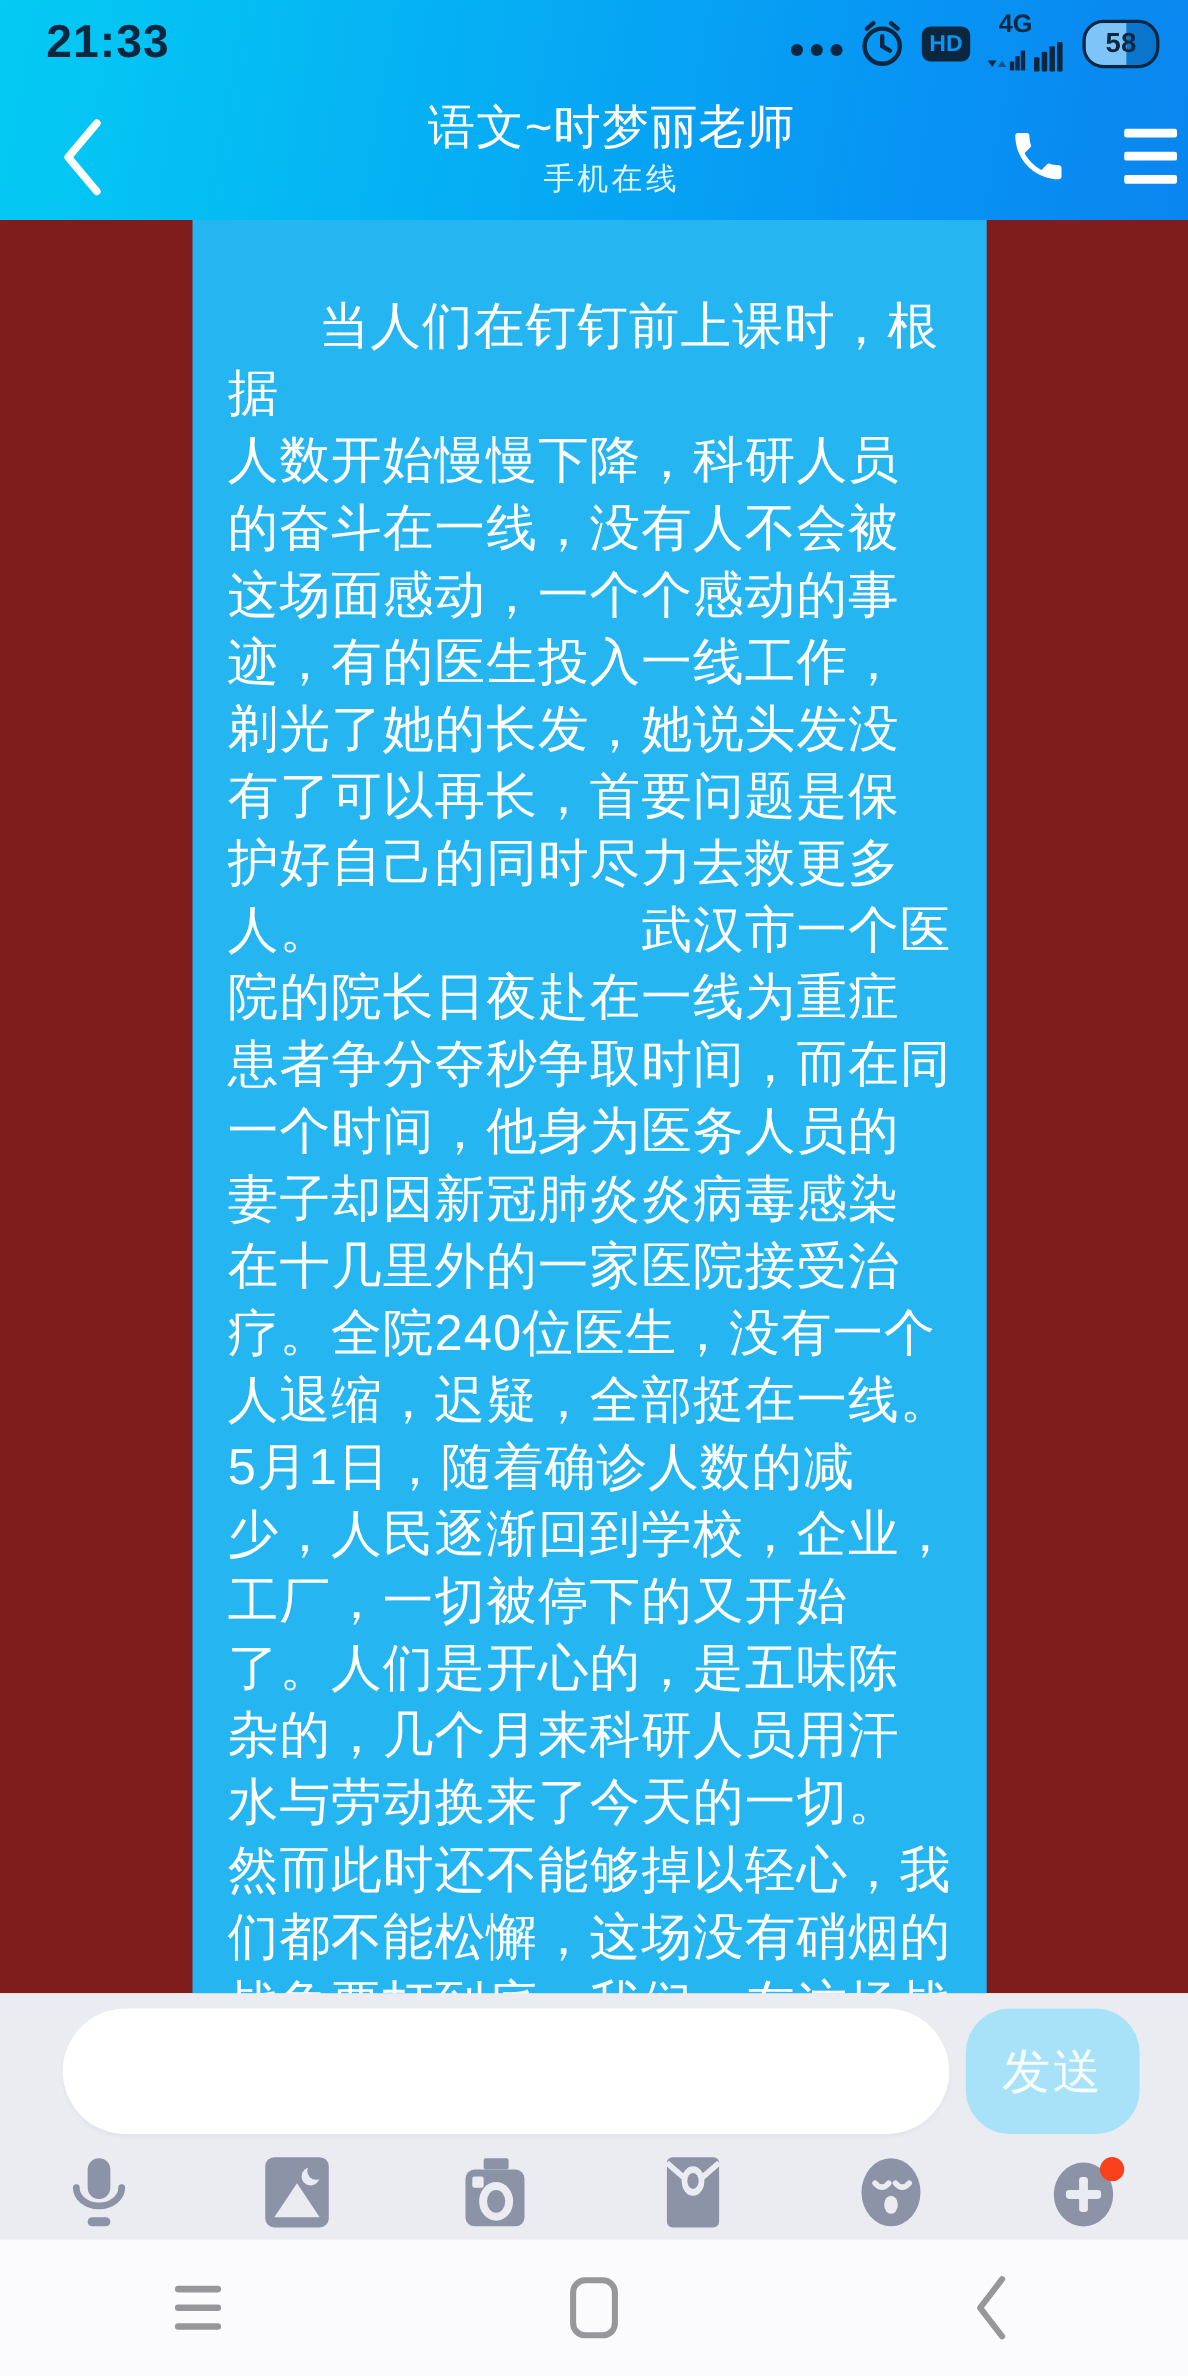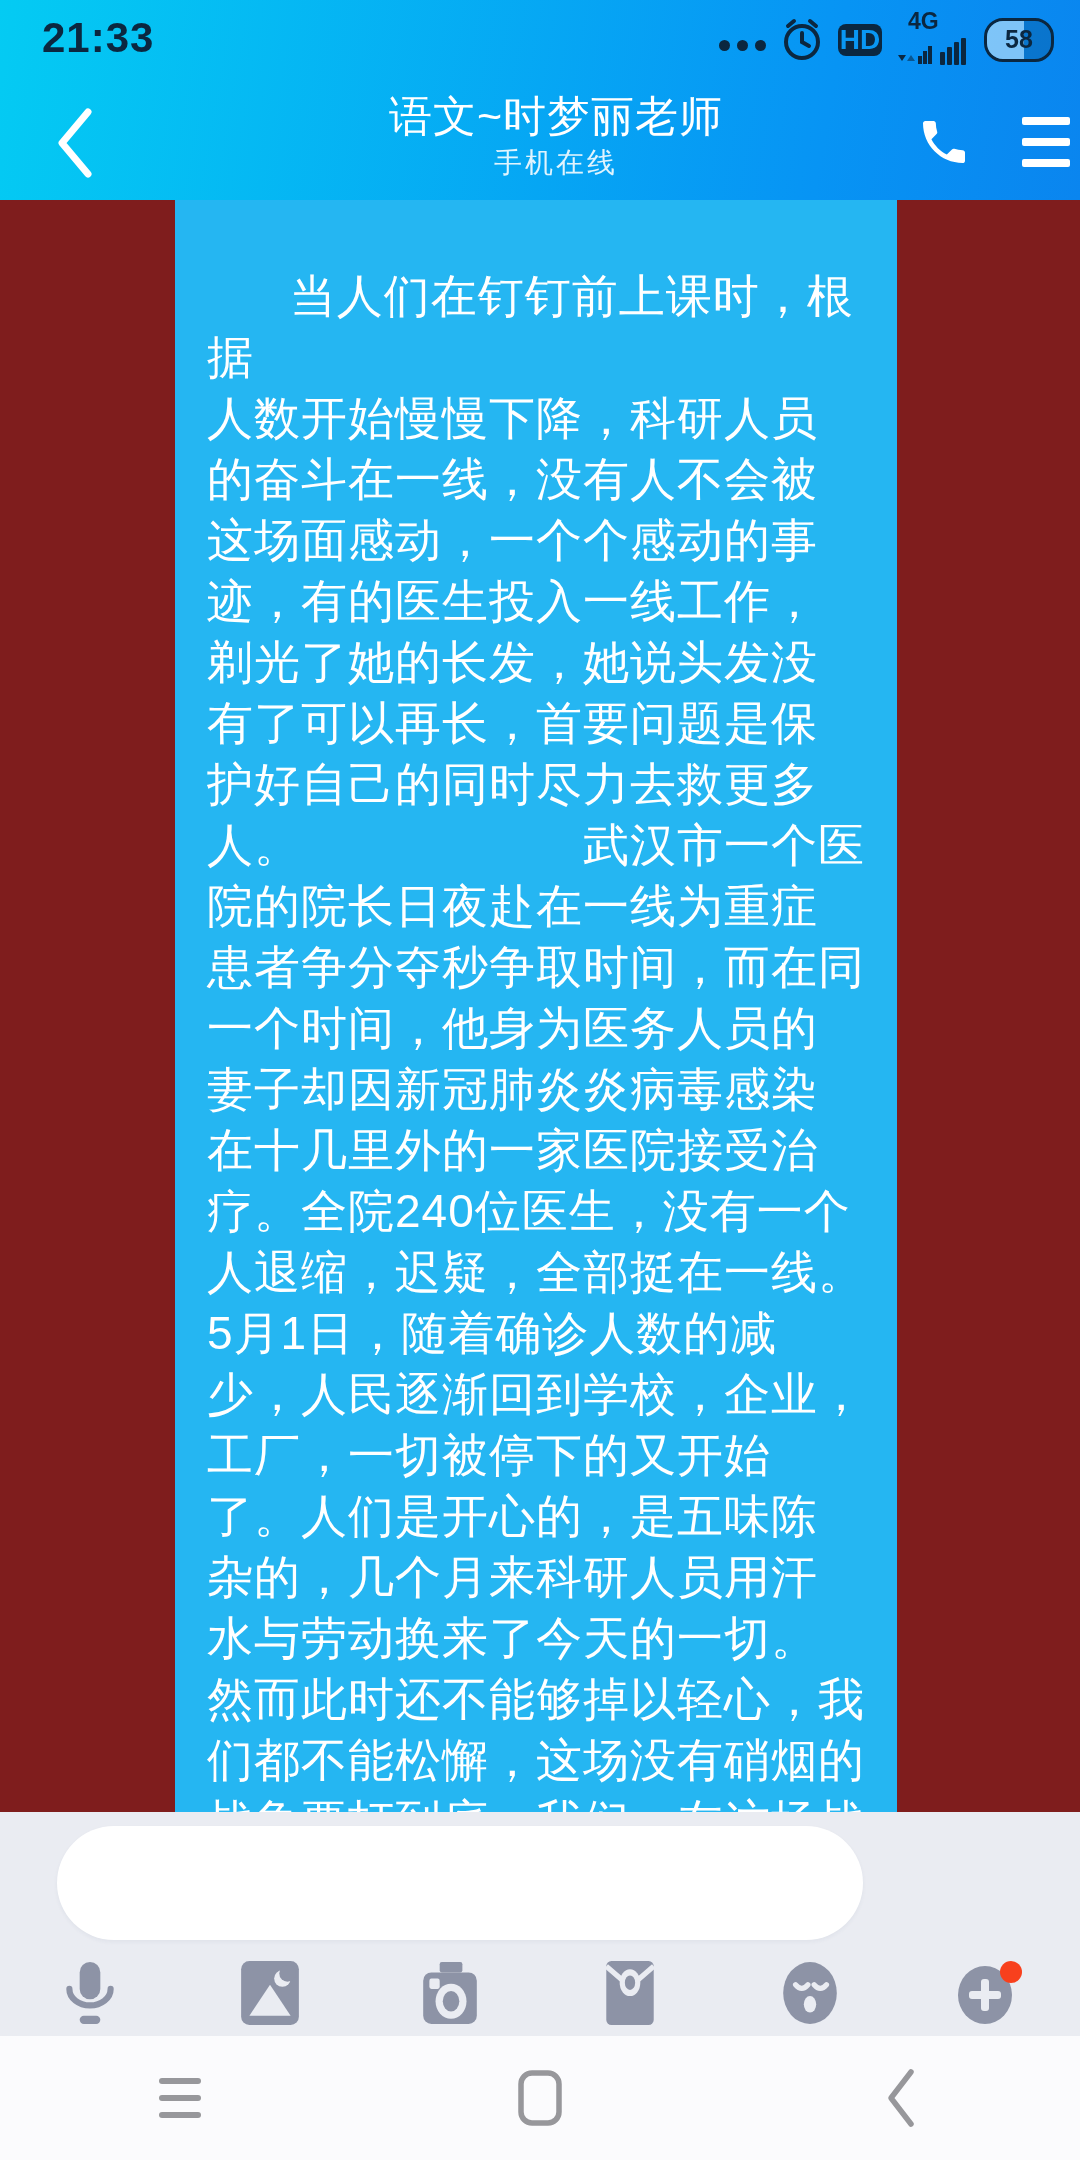--- a/index.html
+++ b/index.html
@@ -12,21 +12,21 @@
   .appbar{
     position:absolute;left:0;top:0;width:1080px;height:200px;
     background:linear-gradient(100deg,#04CBF3 0%,#0794F4 76%,#0A85EF 100%);
   }
   .statusbar{position:absolute;left:0;top:0;width:1080px;height:80px;color:#0B2740;}
   .st-time{position:absolute;left:42px;top:14px;font-size:42px;font-weight:600;letter-spacing:1px;}
   .st-right{position:absolute;right:26px;top:0;height:80px;display:flex;align-items:center;gap:14px;}
   .dots{display:flex;gap:7px;margin-top:10px;}
   .dots i{width:11px;height:11px;border-radius:50%;background:#0B2740;}
   .hd-badge{width:44px;height:32px;background:#0B2740;border-radius:8px;color:#0997F3;
-    font-size:28px;font-weight:700;display:flex;align-items:center;justify-content:center;letter-spacing:0;}
+    font-size:21px;font-weight:700;display:flex;align-items:center;justify-content:center;letter-spacing:0;}
   .sigwrap{position:relative;width:74px;height:60px;}
   .sig-4g{position:absolute;left:12px;top:-2px;font-size:23px;font-weight:700;color:#0B2740;}
   .sigwrap svg{position:absolute;left:0;bottom:4px;}
   .battery{position:relative;width:64px;height:38px;border:3.5px solid #0B2740;border-radius:19px;overflow:hidden;}
   .battery .fill{position:absolute;left:0;top:0;bottom:0;width:58%;background:rgba(244,253,255,0.5);}
   .battery .rest{position:absolute;right:0;top:0;bottom:0;width:42%;background:rgba(11,39,64,0.20);}
   .battery .pct{position:absolute;left:0;right:0;top:50%;transform:translateY(-52%);
     text-align:center;font-size:25px;font-weight:700;color:#0B2740;}
   .header{position:absolute;left:0;top:80px;width:1080px;height:120px;color:#fff;padding-left:32px;}
   .back-btn{position:absolute;left:30px;top:18px;width:90px;height:90px;display:flex;align-items:center;justify-content:center;}
@@ -161,20 +161,23 @@
 水与劳动换来了今天的一切。
 然而此时还不能够掉以轻心，我
 们都不能松懈，这场没有硝烟的
 战争要打到底。我们，在这场战
 争中必胜，中国必胜！</span>
     </div>
   </div>
 
   <div class="composer">
     <input class="input-pill" type="text" placeholder="" style="">
+    <div class="send-btn">
+      <span>发送</span>
+    </div>
 
     <div class="toolbar">
       <div class="tool">
         <svg width="66" height="66" viewBox="0 0 64 64">
           <rect x="22" y="2" width="20" height="36" rx="10" fill="#8D93A6"></rect>
           <path d="M12 28 a20 16 0 0 0 40 0" fill="none" stroke="#8D93A6" stroke-width="6" stroke-linecap="round"></path>
           <rect x="22" y="54" width="20" height="8" rx="4" fill="#8D93A6"></rect>
         </svg>
       </div>
       <div class="tool">

